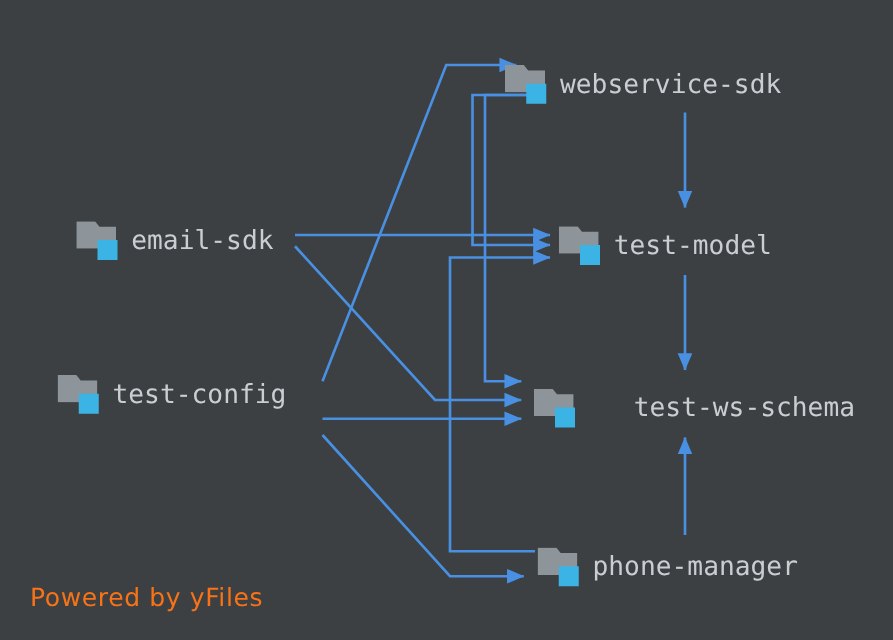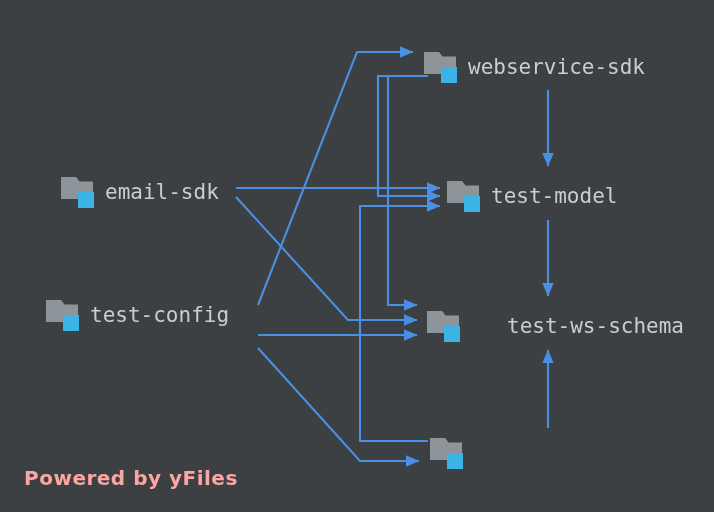--- a/index.html
+++ b/index.html
@@ -58,26 +58,25 @@
     color: #c9ced2;
     font-size: 21px;
     letter-spacing: 0px;
     white-space: nowrap;
     font-family: "DejaVu Sans Mono", "Liberation Mono", monospace;
   }
   #watermark {
     position: absolute;
     left: 24px;
     top: 466px;
-    color: #fca5a5;
+    color: #f97316;
     font-size: 20px;
     font-family: "DejaVu Sans", "Liberation Sans", sans-serif;
     letter-spacing: 0.5px;
     white-space: nowrap;
-    font-weight: bold;
   }
 </style>
 </head>
 <body>
 
 <div id="stage">
 
   <svg id="edge-layer" width="714" height="512" viewBox="0 0 714 512" xmlns="http://www.w3.org/2000/svg">
     <defs>
       <marker id="arrowhead" markerWidth="7" markerHeight="7" refX="6.4" refY="3.1" orient="auto" markerUnits="strokeWidth">
@@ -104,21 +103,21 @@
       <path d="M 258,348 L 360,461 L 419,461"></path>
 
       <path d="M 548,90 L 548,166"></path>
 
       <path d="M 548,220 L 548,296"></path>
 
       <path d="M 548,428 L 548,350"></path>
     </g>
   </svg>
 
-  <div class="node" style="left:424px; top:47px;">
+  <div class="node" style="left:404px; top:47px;">
     <div class="folder-icon">
       <div class="body"></div>
       <div class="badge"></div>
     </div>
     <div class="node-label">webservice-sdk</div>
   </div>
 
   <div class="node" style="left:61px; top:172px;text-align:right;">
     <div class="folder-icon">
       <div class="body"></div>
@@ -149,17 +148,18 @@
       <div class="badge"></div>
     </div>
     <div class="node-label">test-ws-schema</div>
   </div>
 
   <div class="node" style="left:430px; top:433px;">
     <div class="folder-icon">
       <div class="body"></div>
       <div class="badge"></div>
     </div>
+    <div class="node-label">phone-manager</div>
   </div>
 
   <div id="watermark">Powered by yFiles</div>
 
 </div>
 
 </body></html>

